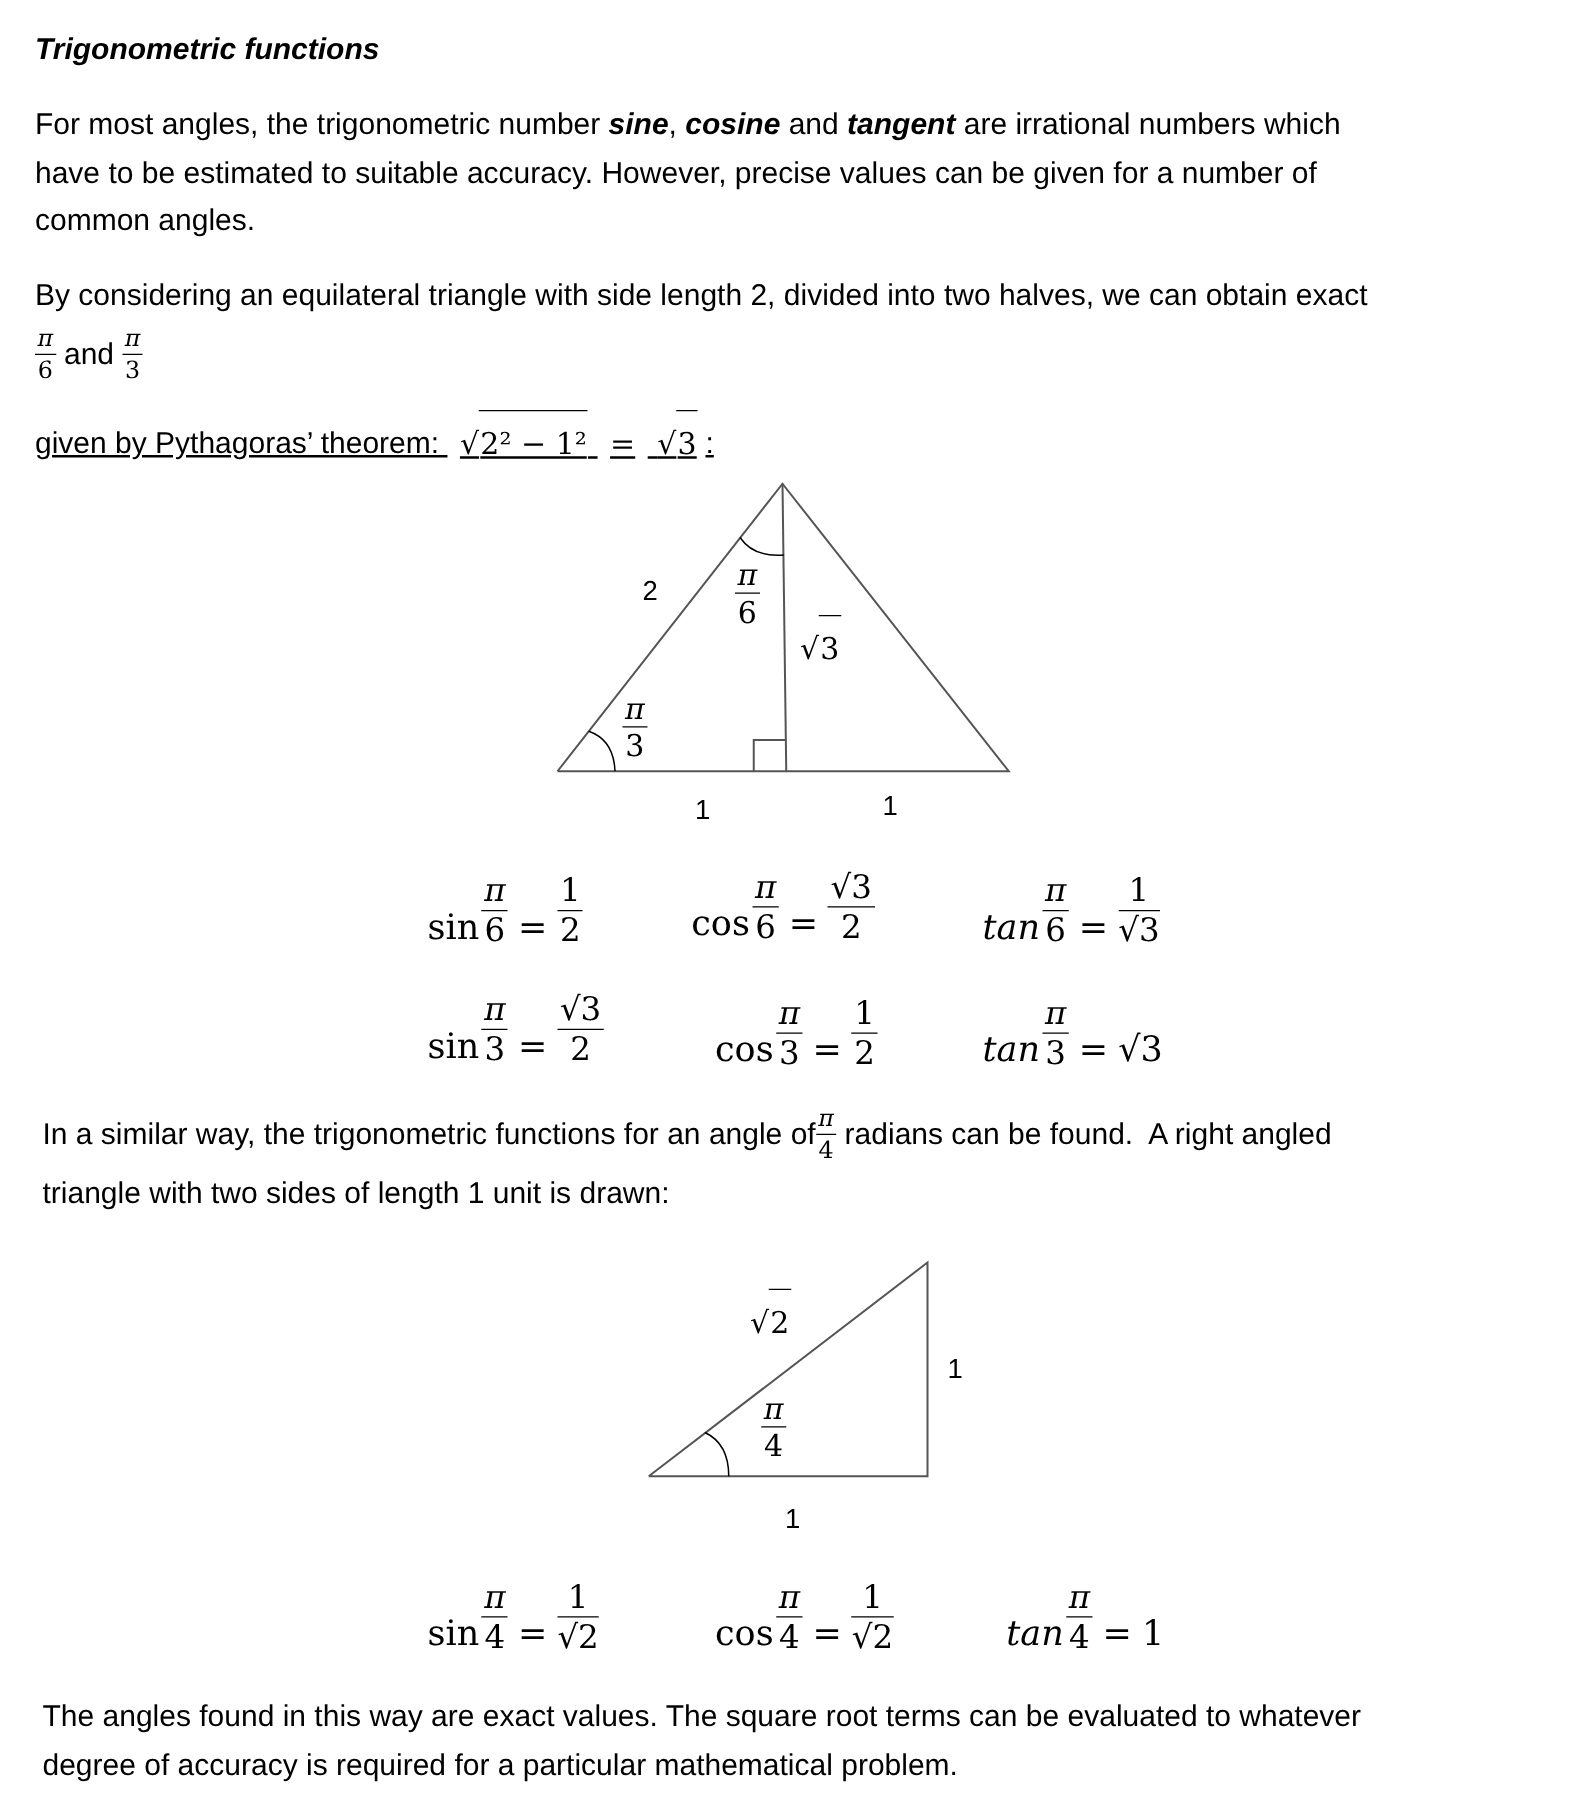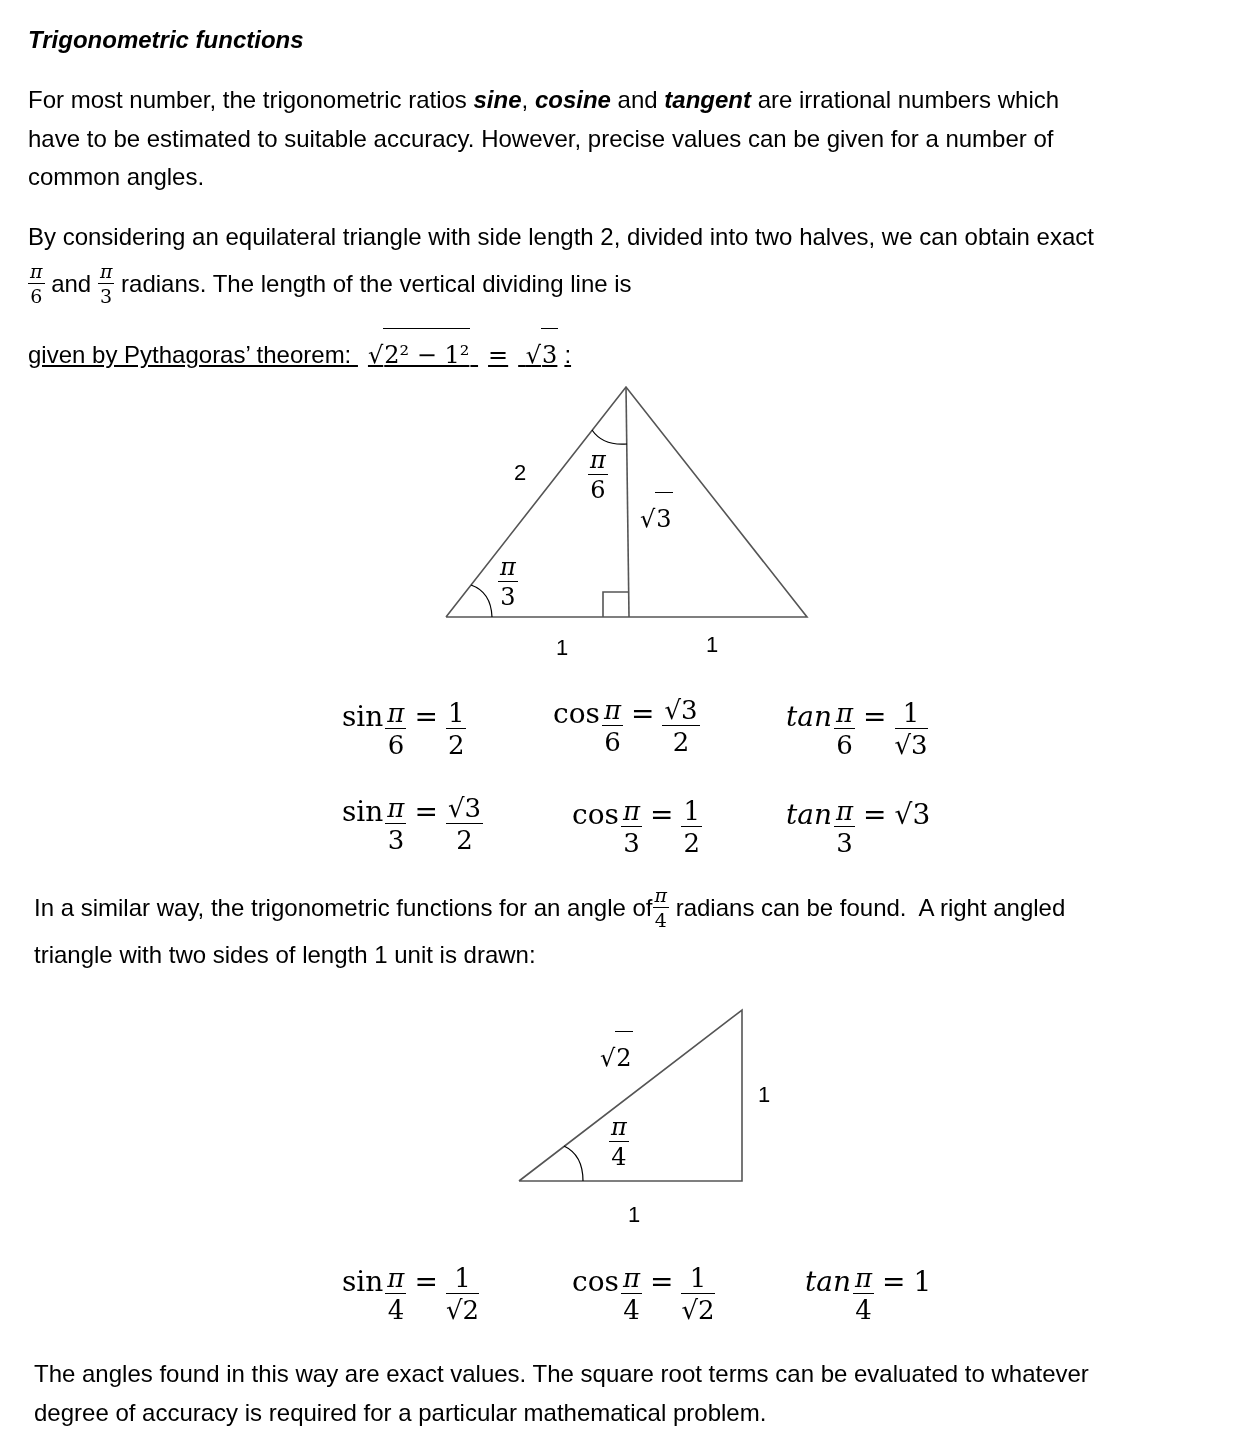--- a/index.html
+++ b/index.html
@@ -7,57 +7,56 @@
   .abs{position:absolute;}
   .t{font-size:24px;line-height:38px;white-space:nowrap;}
   .title{font-weight:bold;font-size:24px;}
   .math{font-family:"DejaVu Serif","Liberation Serif",serif;}
   .frac{display:inline-flex;flex-direction:column;align-items:center;vertical-align:middle;line-height:1;}
   .frac .n{padding:0 2px 2px;}
   .frac .bar{align-self:stretch;border-top:1.5px solid #000;}
   .frac .d{padding-top:3px;}
   .sfrac{font-family:"DejaVu Serif",serif;font-style:italic;font-size:19px;}
   .sfrac .d{font-style:normal;}
-  .eq{font-family:"DejaVu Serif","Liberation Serif",serif;font-size:28px;white-space:nowrap;display:flex;align-items:flex-start;}
+  .eq{font-family:"DejaVu Serif","Liberation Serif",serif;font-size:28px;white-space:nowrap;display:flex;align-items:flex-end;}
   .eq .fn{margin-right:2px;}
   .eq .fn.it{font-style:italic;}
   .eq .frac{font-size:26px;}
   .eq .pi{font-style:italic;}
   .eq .op{margin:0 8px;}
   .sq{border-top:1.5px solid #000;padding:12px 1px;}
   .lbl{font-size:22px;font-family:"Liberation Sans",sans-serif;}
   .lblm{font-family:"DejaVu Serif",serif;font-size:24px;}
   svg line,svg path,svg polyline{stroke:#555;stroke-width:1.6;fill:none;}
   svg path.arc{stroke:#000;stroke-width:1.2;}
 </style>
 </head>
 <body>
 
 <div class="abs t title" style="left:28px;top:21px;font-style:italic;">Trigonometric functions</div>
 
 <div class="abs t" style="left:28px;top:81px;">
-  <span>For most number, the trigonometric ratios </span><b><i>sine</i></b><span>, </span><b><i>cosine</i></b><span> and </span><b><i>tangent</i></b><span> are irrational numbers which</span>
+  <span>For most angles, the trigonometric number </span><b><i>sine</i></b><span>, </span><b><i>cosine</i></b><span> and </span><b><i>tangent</i></b><span> are irrational numbers which</span>
 </div>
 <div class="abs t" style="left:28px;top:120px;">have to be estimated to suitable accuracy.  However, precise values can be given for a number of</div>
 <div class="abs t" style="left:28px;top:158px;">common angles.</div>
 
 <div class="abs t" style="left:28px;top:218px;">By considering an equilateral triangle with side length 2, divided into two halves, we can obtain exact</div>
 <div class="abs t" style="left:28px;top:262px;display:flex;align-items:center;">
   <span class="frac sfrac">
       <span class="n">π</span>
       <span class="bar"></span>
       <span class="d">6</span>
     </span>
   <span style="white-space:pre;"> and </span>
   <span class="frac sfrac">
       <span class="n">π</span>
       <span class="bar"></span>
       <span class="d">3</span>
     </span>
-  <span style="white-space:pre;"> radians. The length of the vertical dividing line is</span>
 </div>
 <div class="abs t" style="left:28px;top:336px;display:flex;text-decoration:underline;">
   <span style="white-space:pre;">given by Pythagoras’ theorem: </span>
   <span class="math" style="font-size:24px;margin-left:10px;">
     <span>√</span><span class="sq">2² − 1²</span>
     <span style="margin:0 10px;">=</span>
     <span>√</span><span class="sq">3</span>
   </span>
   <span style="margin-left:6px;">:</span>
 </div>

